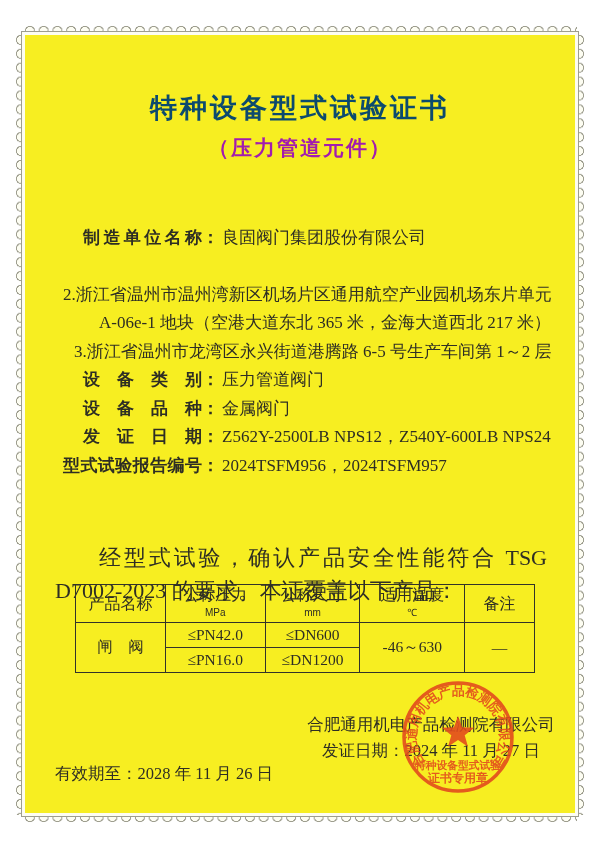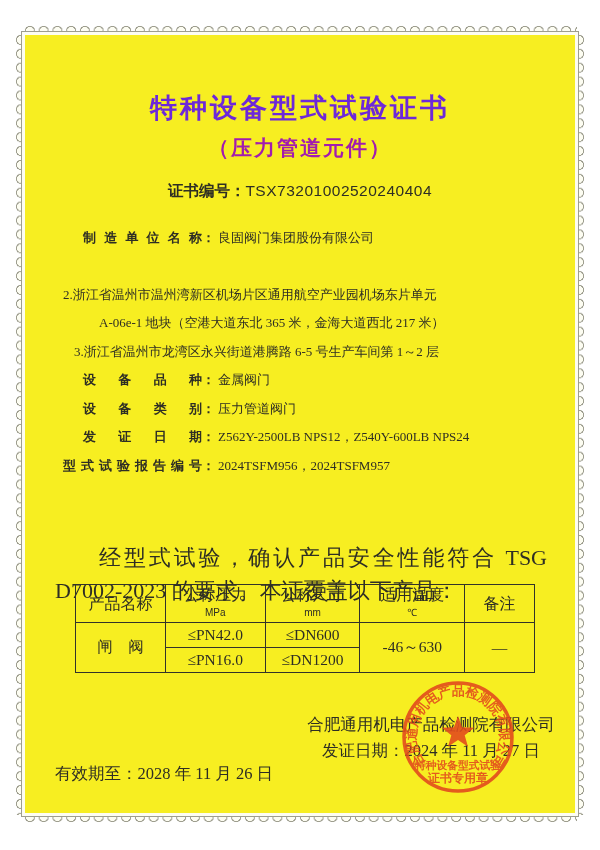--- a/index.html
+++ b/index.html
@@ -29,30 +29,30 @@
     background-size:13.75px 10px;background-repeat:repeat-x;}
   .sc-l{top:-2px;bottom:-2px;left:-14px;width:10px;
     background-image:radial-gradient(circle at 10px 6.9px,var(--edgefill) 0 3.9px,var(--edge) 4px 5px,rgba(0,0,0,0) 5.2px);
     background-size:10px 13.9px;background-repeat:repeat-y;}
   .sc-r{top:-2px;bottom:-2px;right:-14px;width:10px;
     background-image:radial-gradient(circle at 0 6.9px,var(--edgefill) 0 3.9px,var(--edge) 4px 5px,rgba(0,0,0,0) 5.2px);
     background-size:10px 13.9px;background-repeat:repeat-y;}
 
   .title{position:absolute;top:55px;left:0;right:0;text-align:center;
     font-family:"Liberation Sans","DejaVu Sans",sans-serif;font-weight:bold;
-    font-size:27px;letter-spacing:3px;color:#6d28d9;}
+    font-size:27px;letter-spacing:3px;color:#0c4a6e;}
   .subtitle{position:absolute;top:99px;left:0;right:0;text-align:center;
     font-family:"Liberation Sans","DejaVu Sans",sans-serif;
     font-size:21px;letter-spacing:2px;color:#a21caf;font-weight:bold;}
   .certno{position:absolute;top:146px;left:0;right:0;text-align:center;font-size:15.5px;}
   .certno .lab{font-weight:bold;}
   .certno .num{font-family:"Liberation Sans","DejaVu Sans",sans-serif;letter-spacing:.5px;}
 
   .fields{position:absolute;top:189px;left:58px;right:18px;}
-  .frow{line-height:28.5px;font-size:13px;white-space:nowrap;}
+  .frow{line-height:28.5px;font-size:17px;white-space:nowrap;}
   .flabel{display:inline-block;width:119px;text-align:justify;text-align-last:justify;font-weight:bold;vertical-align:bottom;}
   .flabel.wide{width:139px;margin-left:-20px;}
   .fcolon{font-weight:bold;}
   .fval{padding-left:3px;}
   .cont-out{margin-left:-20px;margin-top:28px;}
   .cont-in{margin-left:16px;}
   .cont-out2{margin-left:-9px;}
 
   .statement{position:absolute;top:506px;left:30px;width:492px;
     font-size:22px;line-height:33px;text-indent:2em;text-align:justify;}
@@ -78,36 +78,33 @@
 <div class="page">
   <div class="cert">
     <div class="sc sc-t"></div>
     <div class="sc sc-b"></div>
     <div class="sc sc-l"></div>
     <div class="sc sc-r"></div>
 
     <div class="title">特种设备型式试验证书</div>
     <div class="subtitle">（压力管道元件）</div>
 
-    <div class="certno">
-      <span class="lab">证书编号：</span><span class="num">TSX73201002520240404</span>
-    </div>
 
     <div class="fields">
       <div class="frow">
         <span class="flabel">制造单位名称</span><span class="fcolon">：</span><span class="fval">良固阀门集团股份有限公司</span>
       </div>
       <div class="frow cont-out">2.浙江省温州市温州湾新区机场片区通用航空产业园机场东片单元</div>
       <div class="frow cont-in">A-06e-1 地块（空港大道东北 365 米，金海大道西北 217 米）</div>
       <div class="frow cont-out2">3.浙江省温州市龙湾区永兴街道港腾路 6-5 号生产车间第 1～2 层</div>
       <div class="frow">
-        <span class="flabel">设备品种</span><span class="fcolon">：</span><span class="fval">金属阀门</span>
+        <span class="flabel">设备类别</span><span class="fcolon">：</span><span class="fval">压力管道阀门</span>
       </div>
       <div class="frow">
-        <span class="flabel">设备类别</span><span class="fcolon">：</span><span class="fval">压力管道阀门</span>
+        <span class="flabel">设备品种</span><span class="fcolon">：</span><span class="fval">金属阀门</span>
       </div>
       <div class="frow">
         <span class="flabel">发证日期</span><span class="fcolon">：</span><span class="fval">Z562Y-2500LB NPS12，Z540Y-600LB NPS24</span>
       </div>
       <div class="frow">
         <span class="flabel wide">型式试验报告编号</span><span class="fcolon">：</span><span class="fval">2024TSFM956，2024TSFM957</span>
       </div>
     </div>
 
     <div class="statement">经型式试验，确认产品安全性能符合 TSG D7002-2023 的要求。本证覆盖以下产品：</div>

